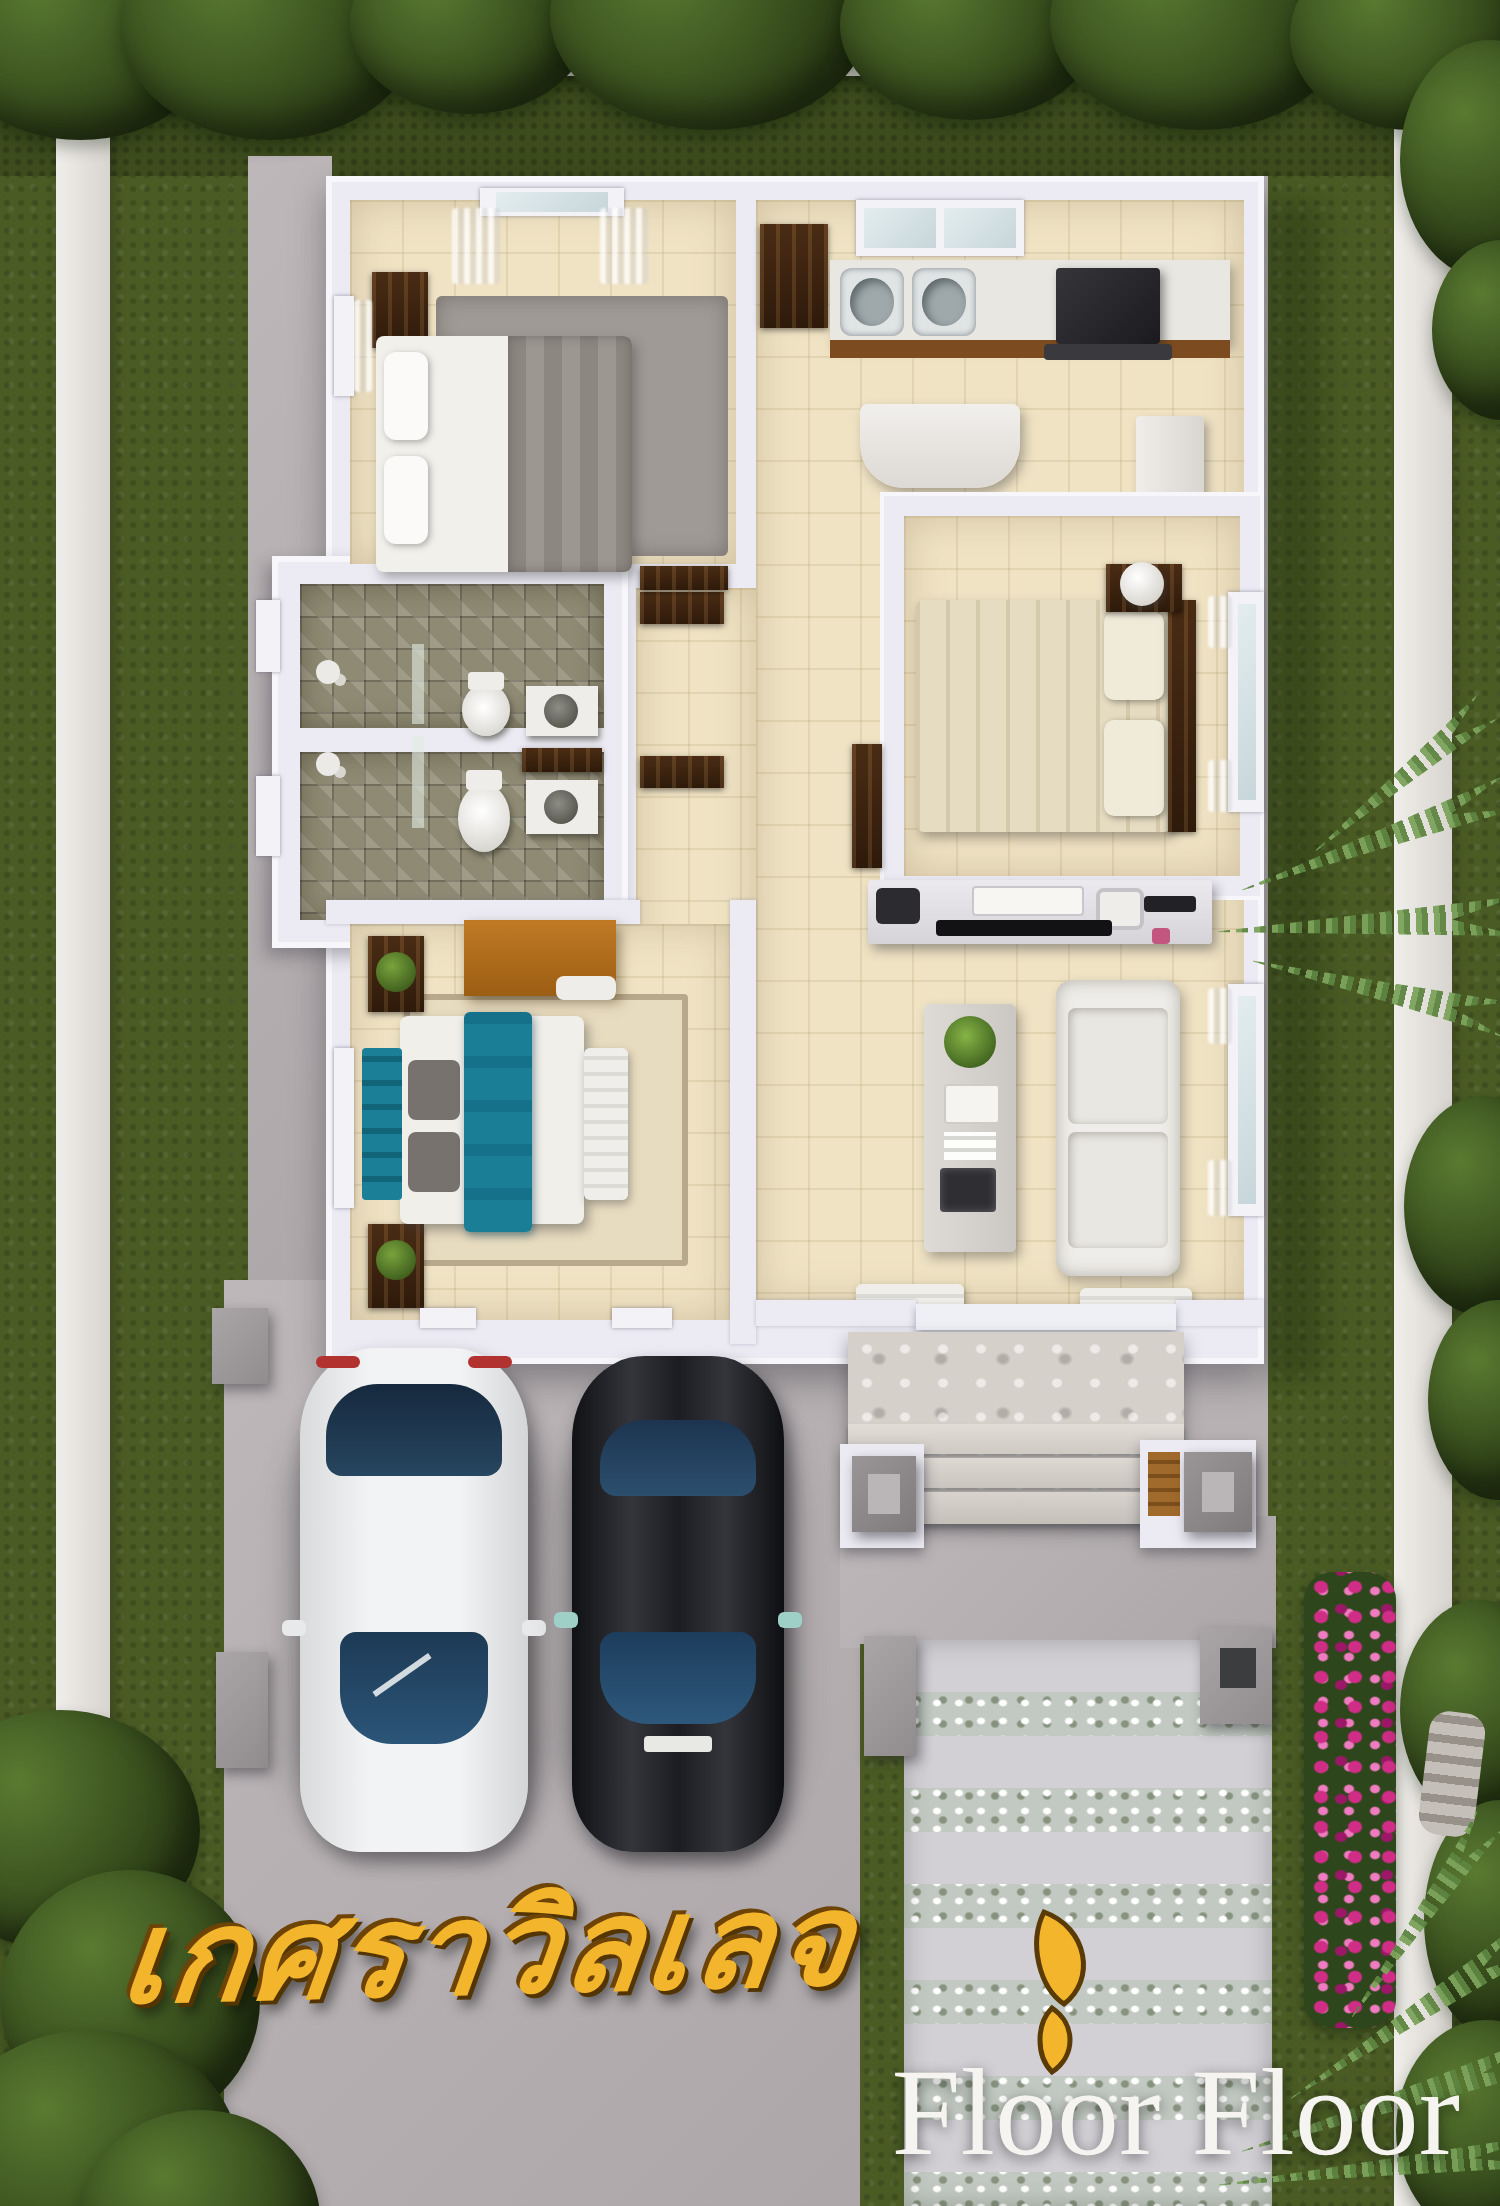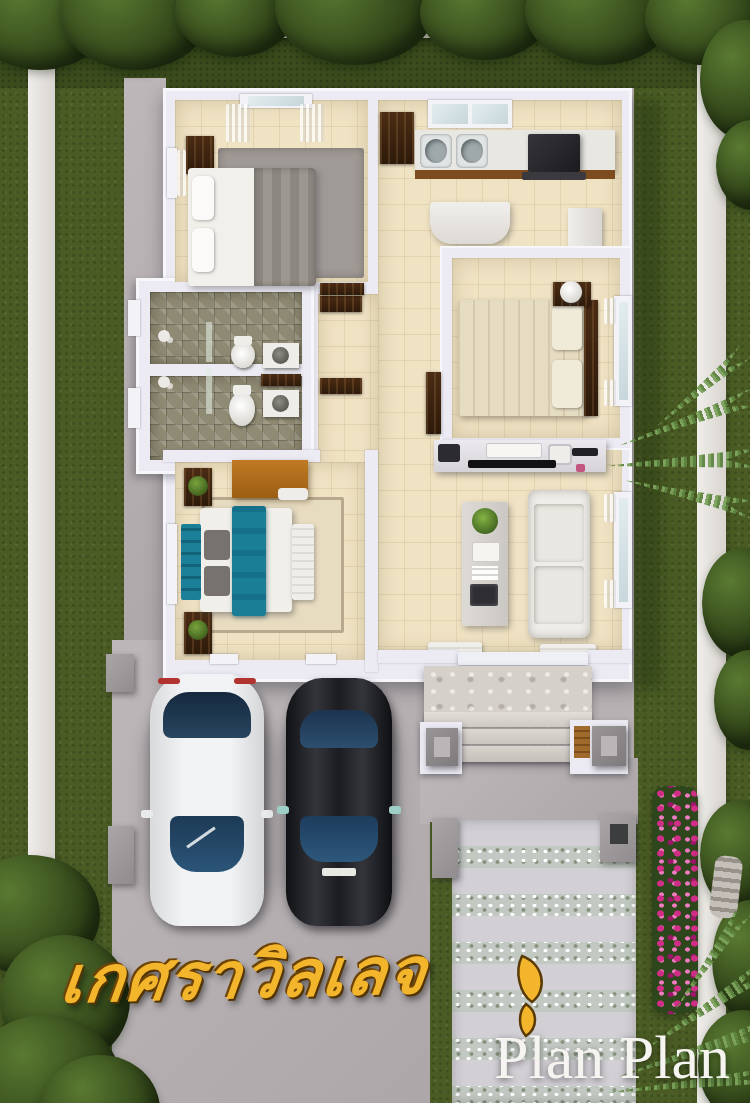--- a/index.html
+++ b/index.html
@@ -274,14 +274,14 @@
   <div class="abs frond" style="left:648px;top:952px;width:124px;height:16px;transform:rotate(-55deg);"></div>
   <div class="abs frond" style="left:630px;top:1000px;width:150px;height:18px;transform:rotate(-34deg);"></div>
   <div class="abs frond" style="left:614px;top:1042px;width:166px;height:18px;transform:rotate(-18deg);"></div>
   <div class="abs frond" style="left:606px;top:1076px;width:168px;height:16px;transform:rotate(-6deg);"></div>
 
   <div class="abs title-thai" style="left:60px;top:942px;width:480px;height:100px;">เกศราวิลเลจ</div>
   <svg class="abs" style="left:492px;top:950px;" width="64" height="92" viewBox="0 0 64 92">
     <path d="M30 6 C52 14 56 40 40 52 C28 44 22 22 30 6 Z" fill="#f3b52b" stroke="#5a3a05" stroke-width="2.5"></path>
     <path d="M34 54 C46 62 46 78 34 86 C26 78 26 62 34 54 Z" fill="#f3b52b" stroke="#5a3a05" stroke-width="2.5"></path>
   </svg>
-  <div class="abs title-en" style="left:330px;top:1022px;width:400px;text-align:right;">Plan Plan</div>
+  <div class="abs title-en" style="left:330px;top:1022px;width:400px;text-align:right;">Floor Floor</div>
 </div>
 
 </body></html>

